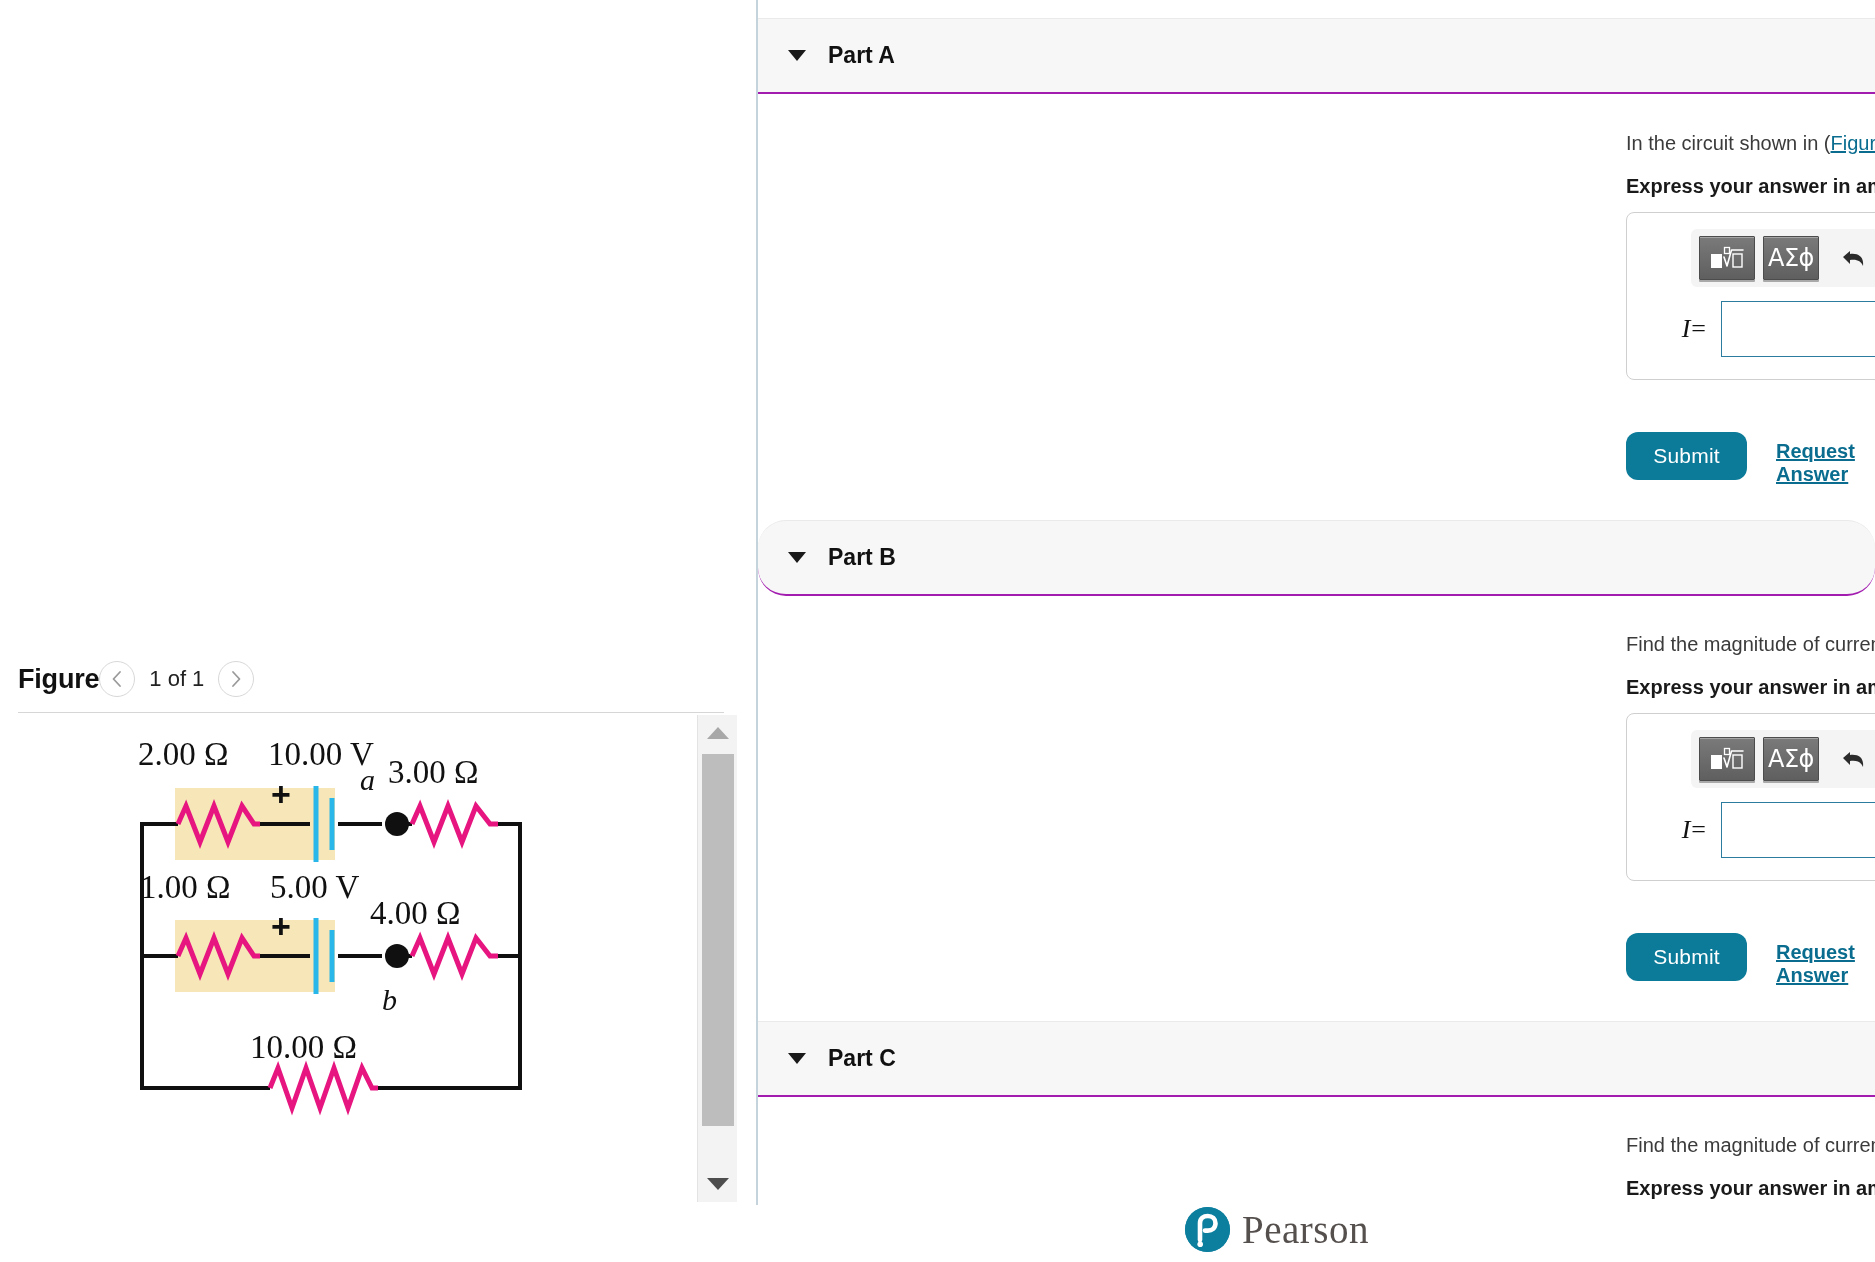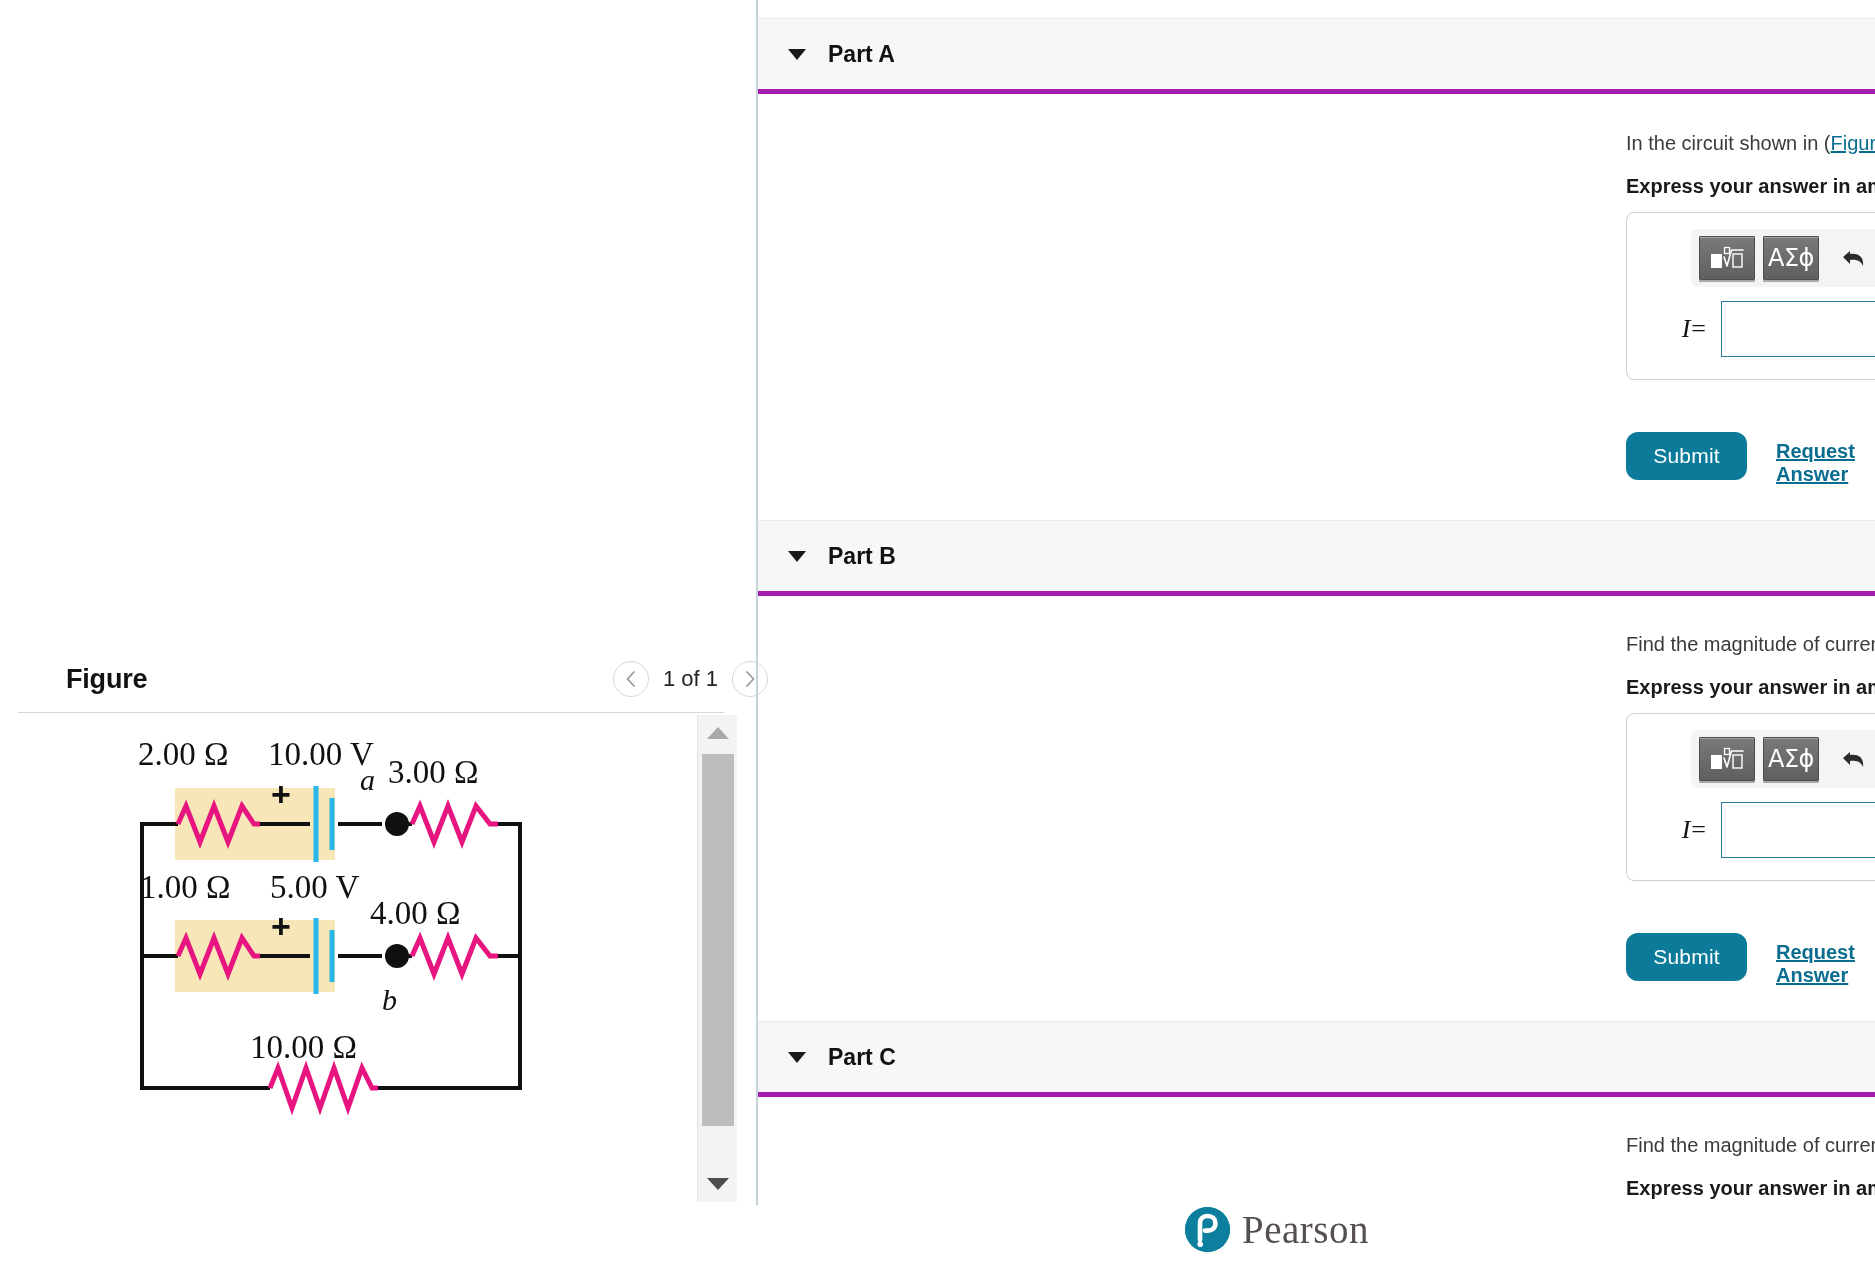--- a/index.html
+++ b/index.html
@@ -17,23 +17,22 @@
     position: absolute; left: 756px; top: 0; width: 2px; height: 1205px;
     background: #c5d3dd;
   }
 
   
   .figure-pane {
     position: absolute; left: 0; top: 0; width: 756px; height: 1205px;
   }
   .figure-header {
     position: absolute; left: 0; top: 648px; width: 740px; height: 62px;
-    display: flex; align-items: center; justify-content: space-between;
+    display: flex; align-items: center; 
     padding: 0 20px 0 18px;
-    margin-left: 48px;
   }
   .figure-title {
     font-size: 27px; font-weight: bold; color: #111; letter-spacing: -0.2px;
   }
   .figure-nav { display: flex; align-items: center; gap: 14px; }
   .nav-circle {
     width: 36px; height: 36px; border-radius: 50%;
     border: 1px solid #d8d8d8; background: #fff;
     display: flex; align-items: center; justify-content: center;
     color: #8a8a8a; font-size: 19px; line-height: 1;
@@ -83,21 +82,21 @@
 
   
   .right-pane {
     position: absolute; left: 758px; top: 0; width: 1117px; height: 1205px;
     overflow: hidden;
   }
 
   .part-header {
     position: absolute; left: 0; width: 1117px; height: 76px;
     background: #f7f7f7;
-    border-top: 1px solid #eaeaea; border-bottom: 5px solid #a21caf;
+    border-top: 1px solid #eaeaea; border-bottom: 2px solid #a21caf;
     display: flex; align-items: center;
   }
   .part-caret {
     width: 0; height: 0; margin-left: 30px; margin-right: 22px;
     border-left: 9px solid transparent; border-right: 9px solid transparent;
     border-top: 11px solid #1a1a1a;
   }
   .part-title { font-size: 23px; font-weight: bold; color: #111; }
 
   .prompt {
@@ -316,21 +315,21 @@
           <span>I</span><span class="eq">=</span>
         </div>
         <input class="ans-input" type="text" value="" placeholder="" style="">
 
       </div>
     </div>
 
     <button class="submit-btn" style="top:432px;">Submit</button>
     <a class="request-link" style="top:440px;">Request Answer</a>
 
-    <div class="part-header" style="top:520px;">
+    <div class="part-header" style="top:520px;border-radius:28px;">
       <div class="part-caret"></div>
       <div class="part-title">Part B</div>
     </div>
 
     <div class="prompt" style="top:631px;">Find the magnitude of current in the middle branch.</div>
     <div class="prompt-b" style="top:674px;">Express your answer in amperes.</div>
 
     <div class="answer-box" style="top:713px;">
       <div class="ans-toolbar">
         <div class="tb-btn">

